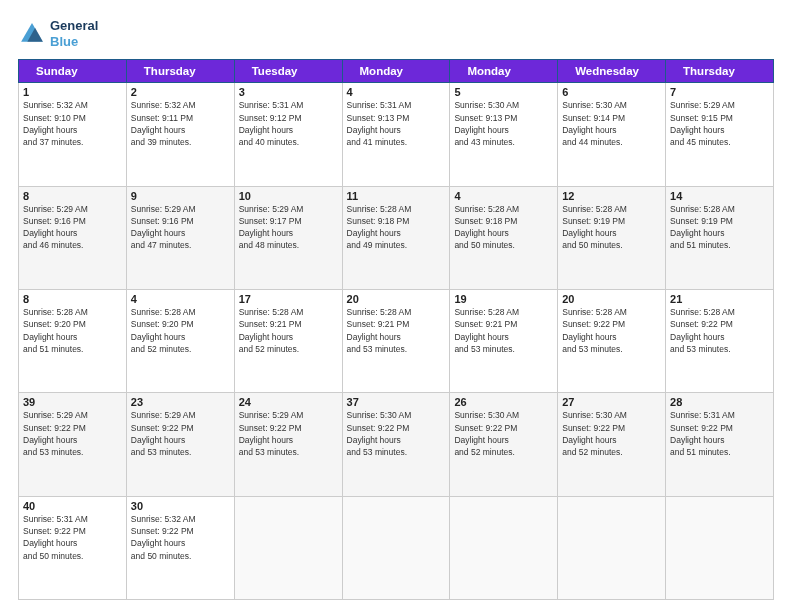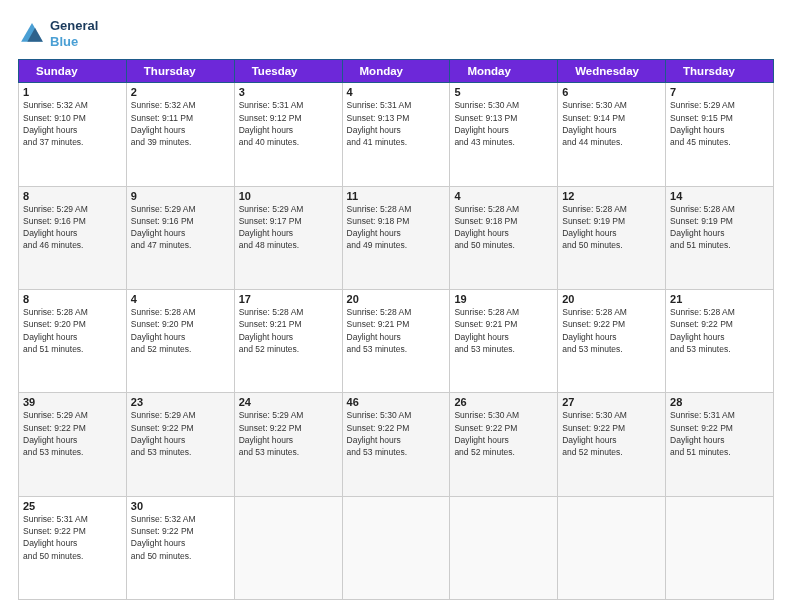--- a/index.html
+++ b/index.html
@@ -350,21 +350,21 @@
           <td>
           <span class="day-num">24</span>
           <div class="day-info">
             Sunrise: 5:29 AM<br>
             Sunset: 9:22 PM<br>
             Daylight hours<br>
             and 53 minutes.
           </div>
           </td>
           <td>
-          <span class="day-num">46</span>
+          <span class="day-num">37</span>
           <div class="day-info">
             Sunrise: 5:30 AM<br>
             Sunset: 9:22 PM<br>
             Daylight hours<br>
             and 53 minutes.
           </div>
           </td>
           <td>
           <span class="day-num">26</span>
           <div class="day-info">
@@ -388,21 +388,21 @@
           <div class="day-info">
             Sunrise: 5:31 AM<br>
             Sunset: 9:22 PM<br>
             Daylight hours<br>
             and 51 minutes.
           </div>
           </td>
         </tr>
         <tr>
           <td>
-          <span class="day-num">25</span>
+          <span class="day-num">40</span>
           <div class="day-info">
             Sunrise: 5:31 AM<br>
             Sunset: 9:22 PM<br>
             Daylight hours<br>
             and 50 minutes.
           </div>
           </td>
           <td>
           <span class="day-num">30</span>
           <div class="day-info">

